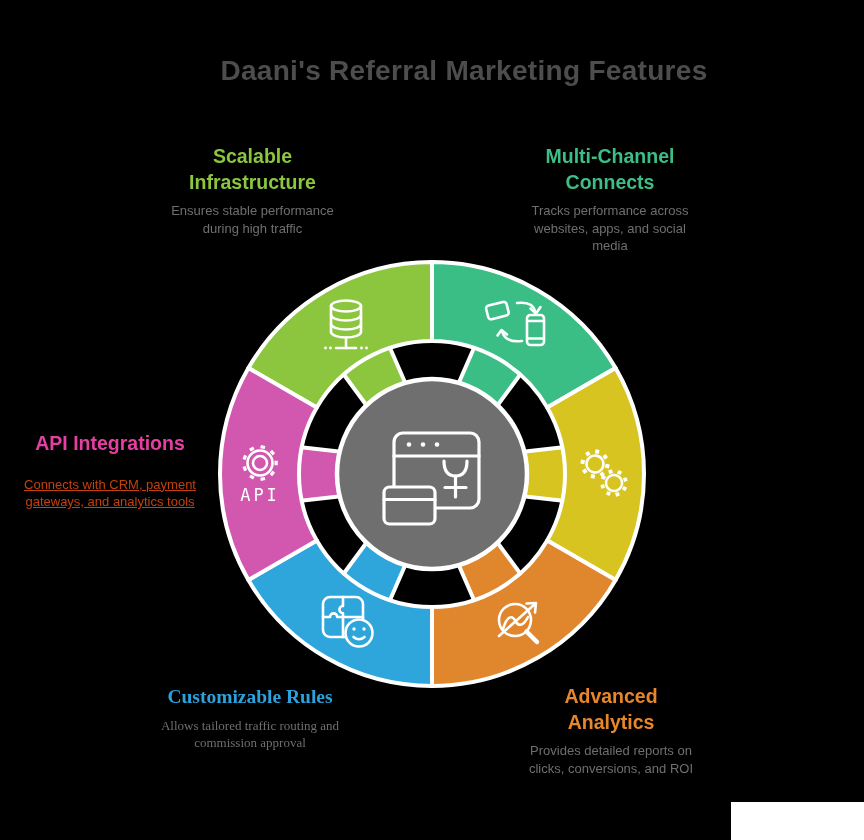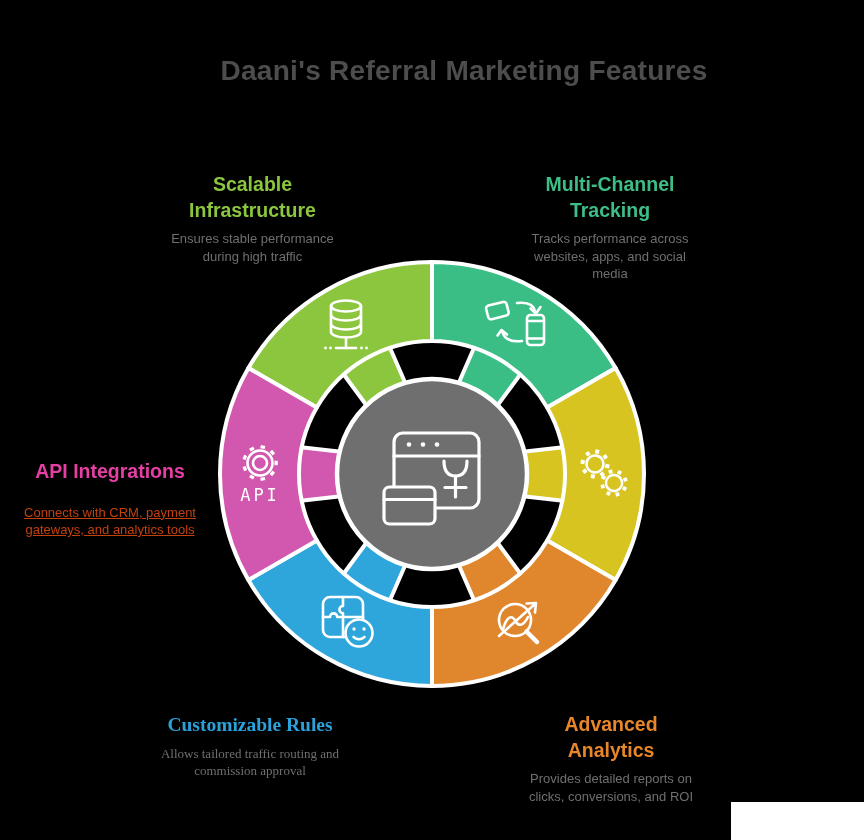--- a/index.html
+++ b/index.html
@@ -1,20 +1,20 @@
 <!DOCTYPE html>
 <html><head>
 <meta charset="utf-8">
 <style>
   html,body{margin:0;padding:0;background:#000;}
   #stage{position:relative;width:864px;height:840px;overflow:hidden;
          font-family:"Liberation Sans",sans-serif;}
   .page-title{position:absolute;left:0;top:55px;width:864px;text-align:center;
          font-size:28px;font-weight:700;letter-spacing:.3px;padding-left:32px;}
-  .feature-label{position:absolute;text-align:center;margin-top:28px;}
+  .feature-label{position:absolute;text-align:center;}
   .feature-title{font-size:19.5px;font-weight:700;line-height:1.32;}
   .feature-desc{font-size:13px;line-height:1.34;margin-top:7px;font-weight:500;}
   .feature-label.api .feature-desc{margin-top:19px;}
   .wheel{position:absolute;left:0;top:0;}
   .watermark{position:absolute;left:731px;top:802px;width:133px;height:38px;}
   svg text{font-family:"DejaVu Sans Mono",monospace;}
 </style>
 </head>
 <body>
 
@@ -165,21 +165,21 @@
       <text y="29" text-anchor="middle" fill="#fff" stroke="none" font-size="17" letter-spacing="3">API</text>
     </g>
   </svg>
 
   <div class="feature-label" style="left:160px;top:144px;width:185px;">
     <div class="feature-title" style="color: rgb(140, 198, 63);">Scalable Infrastructure</div>
     <div class="feature-desc" style="color: rgb(111, 111, 111);">Ensures stable performance during high traffic</div>
   </div>
 
   <div class="feature-label" style="left:520px;top:144px;width:180px;">
-    <div class="feature-title" style="color: rgb(61, 190, 135);">Multi-Channel Tracking</div>
+    <div class="feature-title" style="color: rgb(61, 190, 135);">Multi-Channel Connects</div>
     <div class="feature-desc" style="color: rgb(111, 111, 111);">Tracks performance across websites, apps, and social media</div>
   </div>
 
 
   <div class="feature-label" style="left:526px;top:684px;width:170px;">
     <div class="feature-title" style="color: rgb(232, 134, 42);">Advanced Analytics</div>
     <div class="feature-desc" style="color: rgb(111, 111, 111);">Provides detailed reports on clicks, conversions, and ROI</div>
   </div>
 
   <div class="feature-label" style="left:160px;top:684px;width:180px;font-family:Liberation Serif, serif;">

